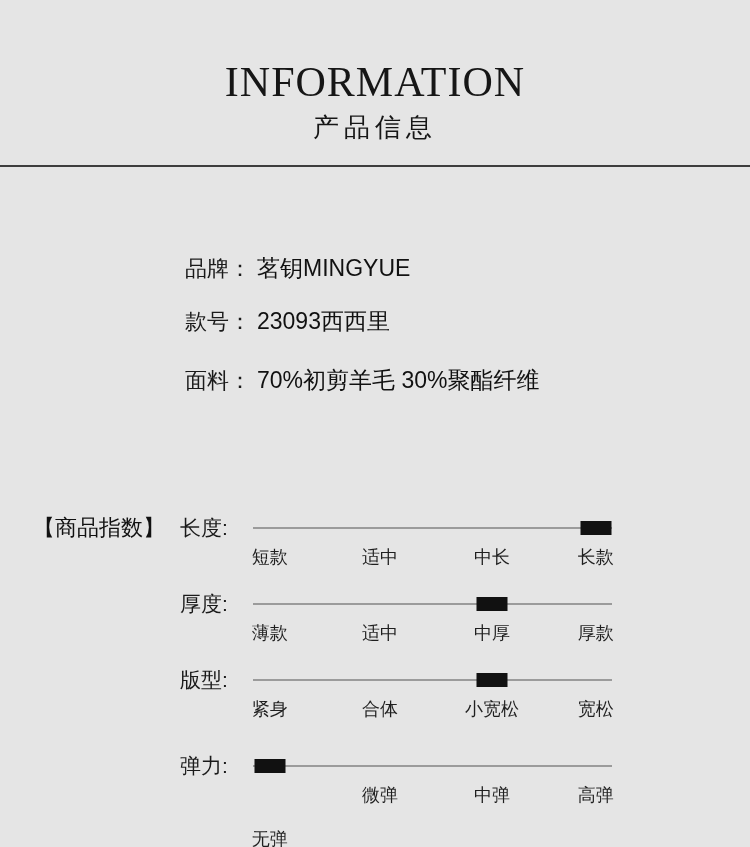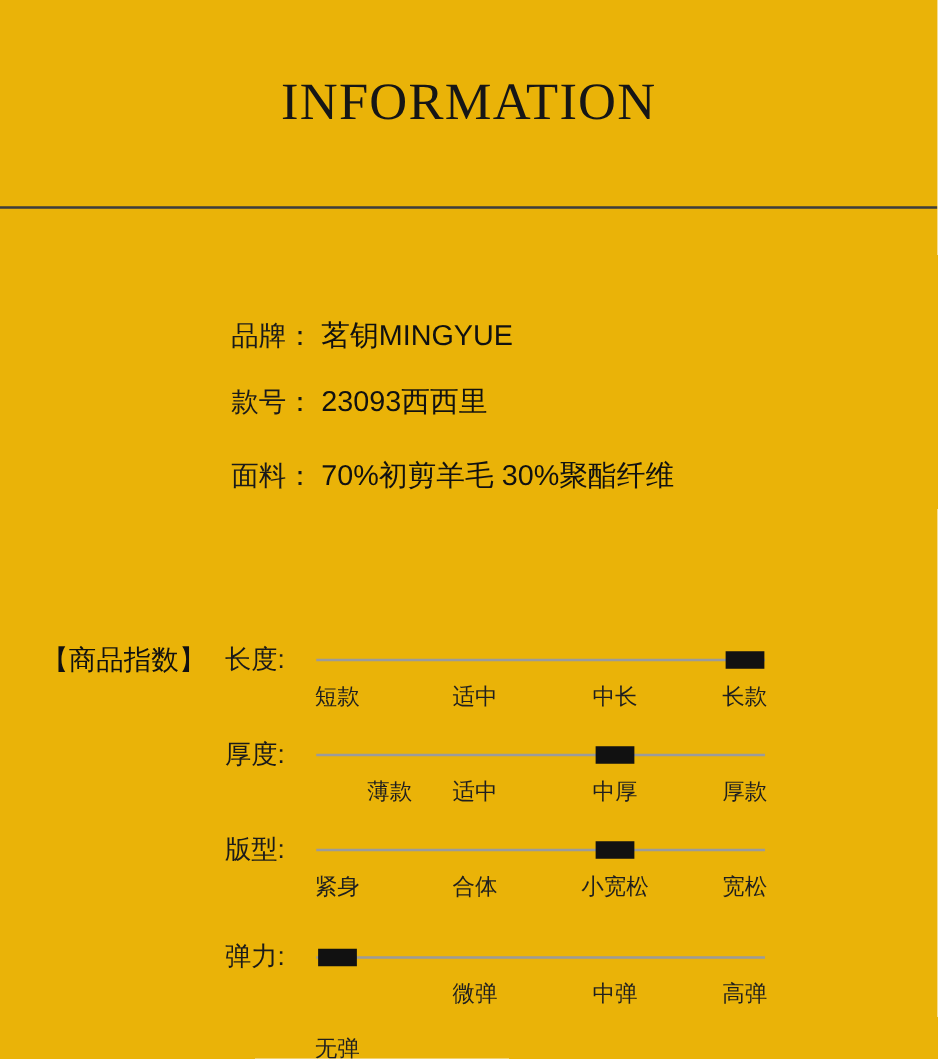--- a/index.html
+++ b/index.html
@@ -3,21 +3,21 @@
 <meta charset="utf-8">
 <style>
   * { margin: 0; padding: 0; box-sizing: border-box; }
   html, body { background: #ffffff; }
   body { font-family: "Liberation Sans", "DejaVu Sans", sans-serif; color: #1a1a1a; }
 
   .page {
     position: relative;
     width: 750px;
     height: 847px;
-    background: #eab308;
+    background: #e5e5e5;
     overflow: hidden;
   }
 
   
   .title-en {
     position: absolute;
     top: 58px; left: 0; width: 750px;
     text-align: center;
     font-family: "Liberation Serif", "DejaVu Serif", serif;
     font-weight: 400;
@@ -116,20 +116,21 @@
     color: #1f1f1f;
     white-space: nowrap;
   }
 </style>
 </head>
 <body>
 
 <div class="page">
 
   <div class="title-en">INFORMATION</div>
+  <div class="title-zh">产品信息</div>
 
   <div class="divider"></div>
 
   <div id="basic-info-rows">
   <div class="info-row" style="top: 254px;">
     <span class="info-label">品牌：</span><span class="info-value">茗钥MINGYUE</span>
   </div>
 
   <div class="info-row" style="top: 307px;">
     <span class="info-label">款号：</span><span class="info-value">23093西西里</span>
@@ -152,21 +153,21 @@
           <span class="tick-label" style="left: 66.6%;">中长</span>
           <span class="tick-label" style="left: 95.5%;">长款</span>
         </div>
   </div>
 
   <div class="slider-row" style="top: 590px;">
     <span class="slider-label">厚度:</span>
     <div class="track-area">
       <div class="track-line" style="background: rgb(155, 155, 155);"></div>
       <div class="marker" title="中厚" style="left: 66.6%; background: rgb(17, 17, 17);"></div>
-    <span class="tick-label" style="left: 4.7%; margin-left: 42px;">薄款</span>
+    <span class="tick-label" style="left: 4.7%;">薄款</span>
           <span class="tick-label" style="left: 35.4%;">适中</span>
           <span class="tick-label" style="left: 66.6%;">中厚</span>
           <span class="tick-label" style="left: 95.5%;">厚款</span>
         </div>
   </div>
 
   <div class="slider-row" style="top: 666px;">
     <span class="slider-label">版型:</span>
     <div class="track-area">
       <div class="track-line" style="background: rgb(155, 155, 155);"></div>

